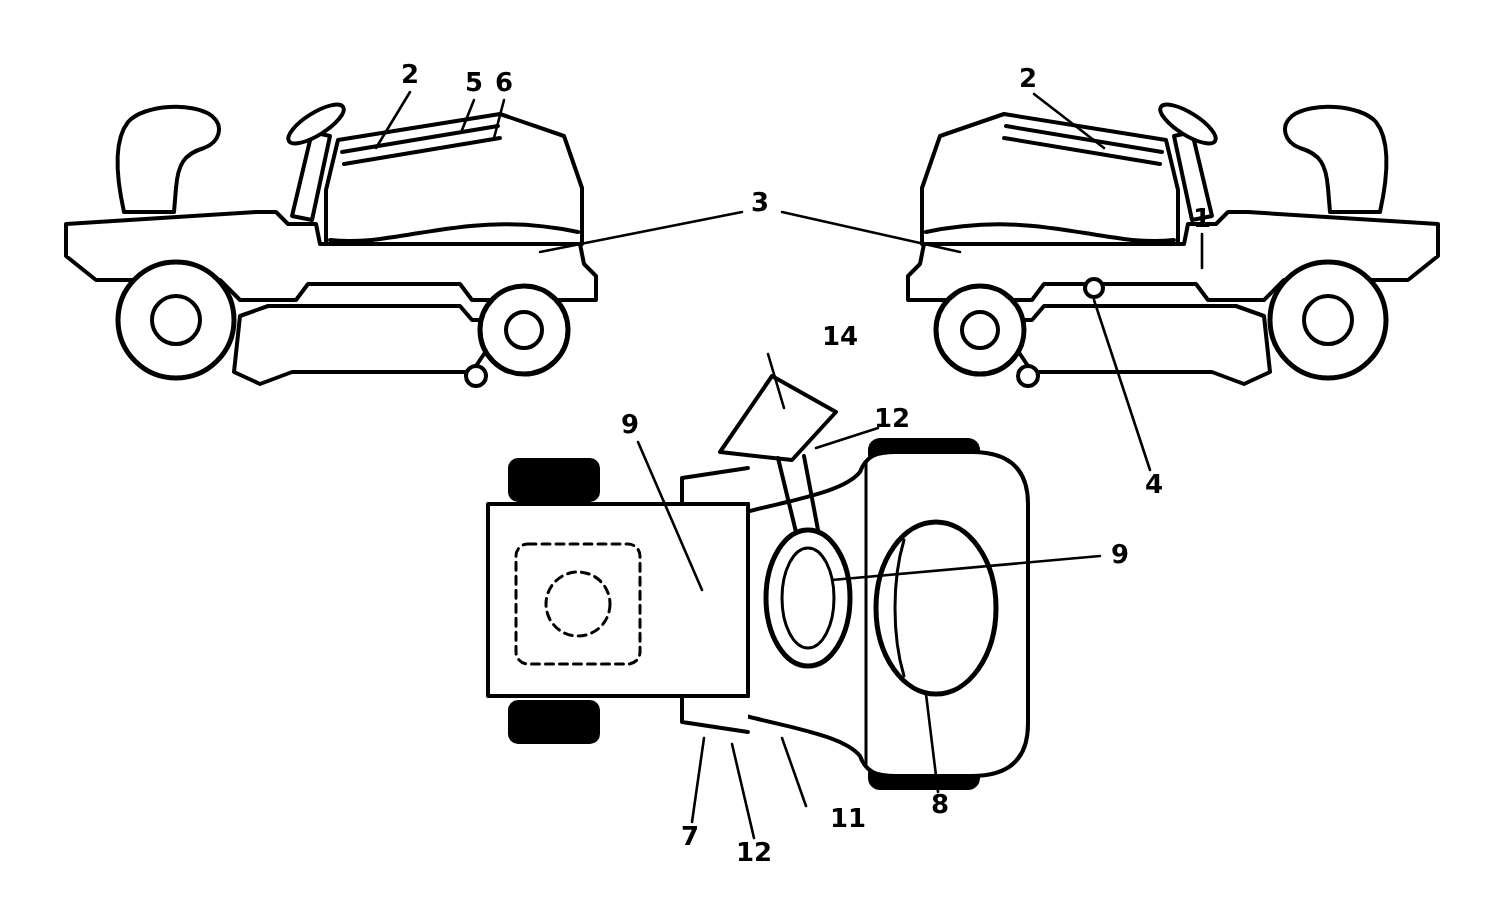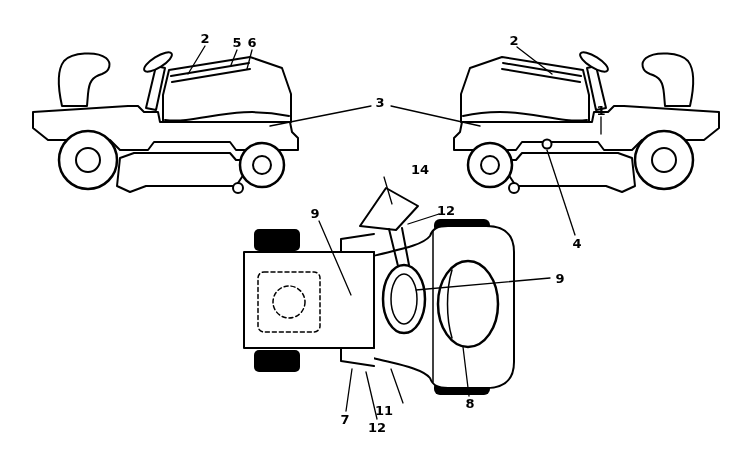--- a/index.html
+++ b/index.html
@@ -109,16 +109,16 @@
   <span class="callout" style="left:380px; top:102px;">3</span>
   <span class="callout" style="left:514px; top:40px;">2</span>
   <span class="callout" style="left:601px; top:110px;">1</span>
   <span class="callout" style="left:577px; top:243px;">4</span>
   <span class="callout" style="left:383px; top:169px;margin-left:37px;">14</span>
   <span class="callout" style="left:315px; top:213px;">9</span>
   <span class="callout" style="left:446px; top:210px;">12</span>
   <span class="callout" style="left:560px; top:278px;">9</span>
   <span class="callout" style="left:345px; top:419px;">7</span>
   <span class="callout" style="left:377px; top:427px;">12</span>
-  <span class="callout" style="left:384px; top:410px;">11</span>
+  <span class="callout" style="left:424px; top:410px;">11</span>
   <span class="callout" style="left:470px; top:403px;">8</span>
 
 </div>
 
 </body></html>

